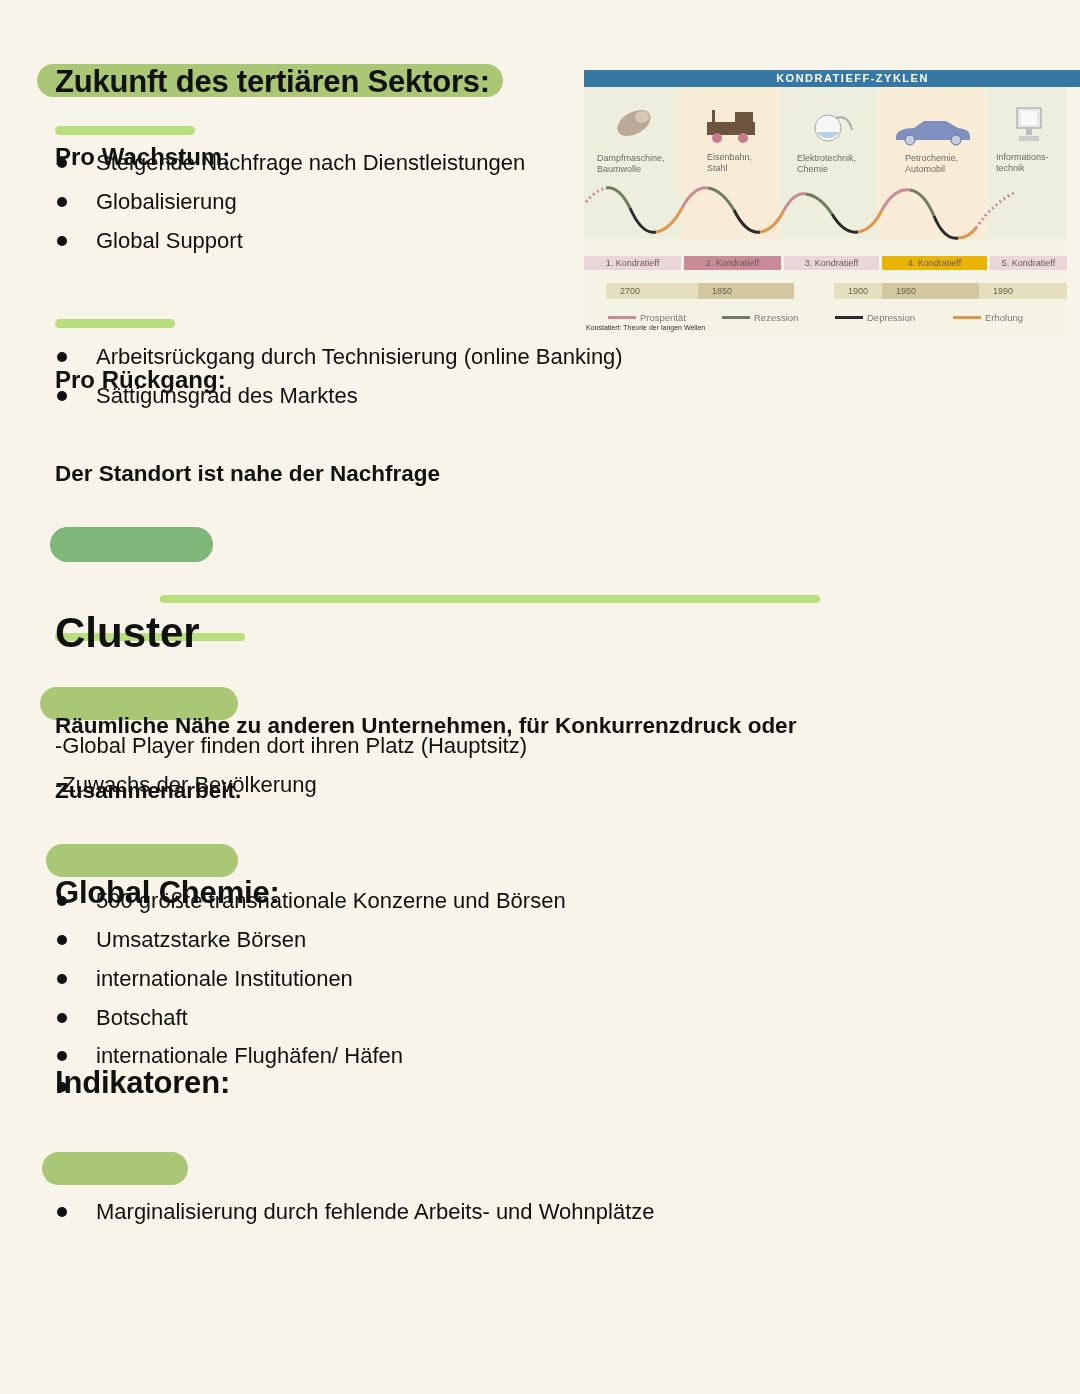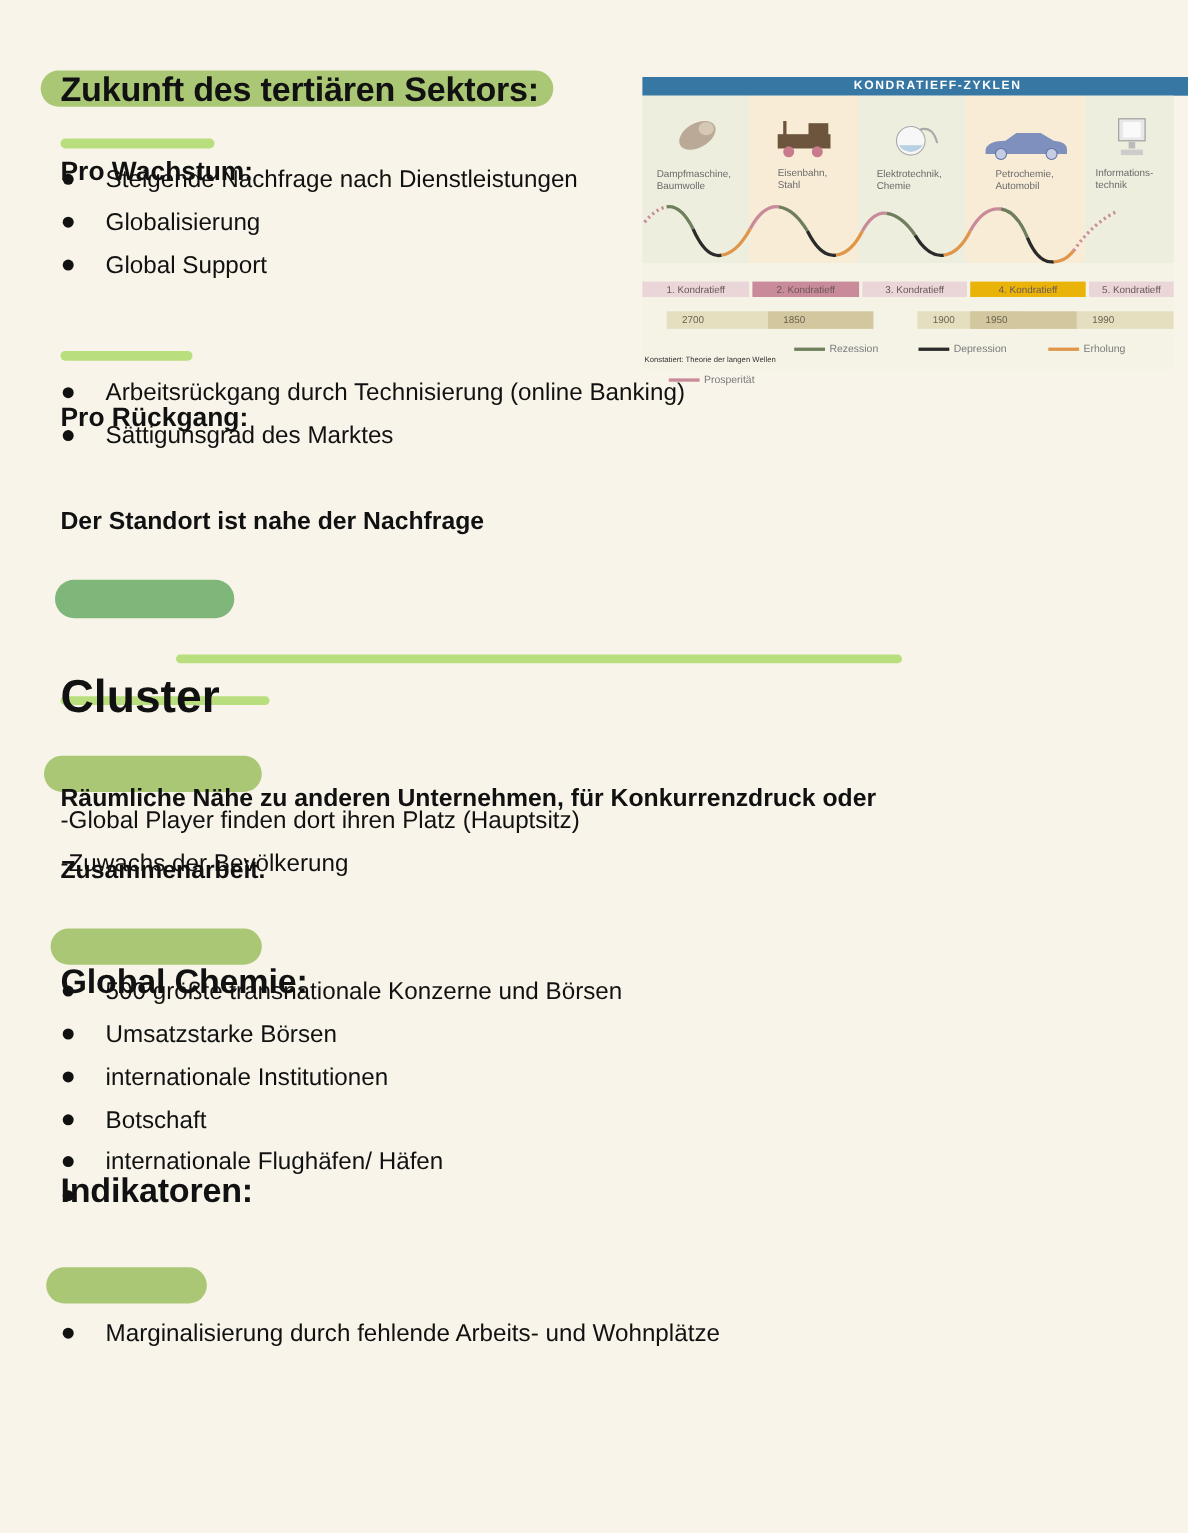--- a/index.html
+++ b/index.html
@@ -185,21 +185,21 @@
   <div class="k-cell" style="left:200px;width:95px;background:#ead5d8;">3. Kondratieff</div>
   <div class="k-cell" style="left:298px;width:105px;background:#eab308;">4. Kondratieff</div>
   <div class="k-cell" style="left:406px;width:77px;background:#ead5d8;">5. Kondratieff</div>
 
   <div class="y-cell" style="left:22px;width:92px;background:#e6dfbf;">2700</div>
   <div class="y-cell" style="left:114px;width:96px;background:#d2c79f;">1850</div>
   <div class="y-cell" style="left:210px;width:91px;background:#e6dfbf;margin-left:40px;">1900</div>
   <div class="y-cell" style="left:298px;width:97px;background:#d2c79f;">1950</div>
   <div class="y-cell" style="left:395px;width:88px;background:#e6dfbf;">1990</div>
 
-  <div class="leg" style="left:24px;margin-top:28px;">
+  <div class="leg" style="left:24px;">
       <i style="background:#c98a9a"></i>
       <span>Prosperität</span>
     </div>
   <div class="leg" style="left:138px;">
       <i style="background:#6f7f5e"></i>
       <span>Rezession</span>
     </div>
   <div class="leg" style="left:251px;">
       <i style="background:#2b2b2b"></i>
       <span>Depression</span>

